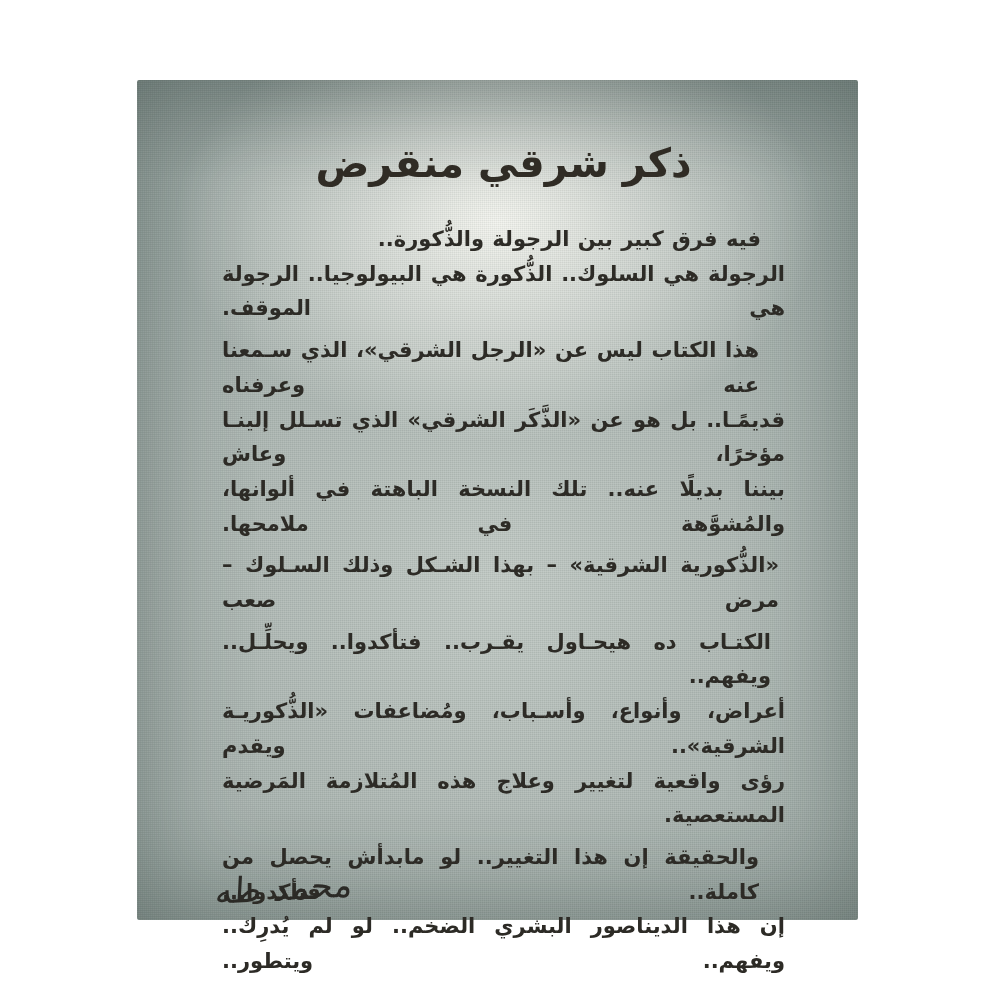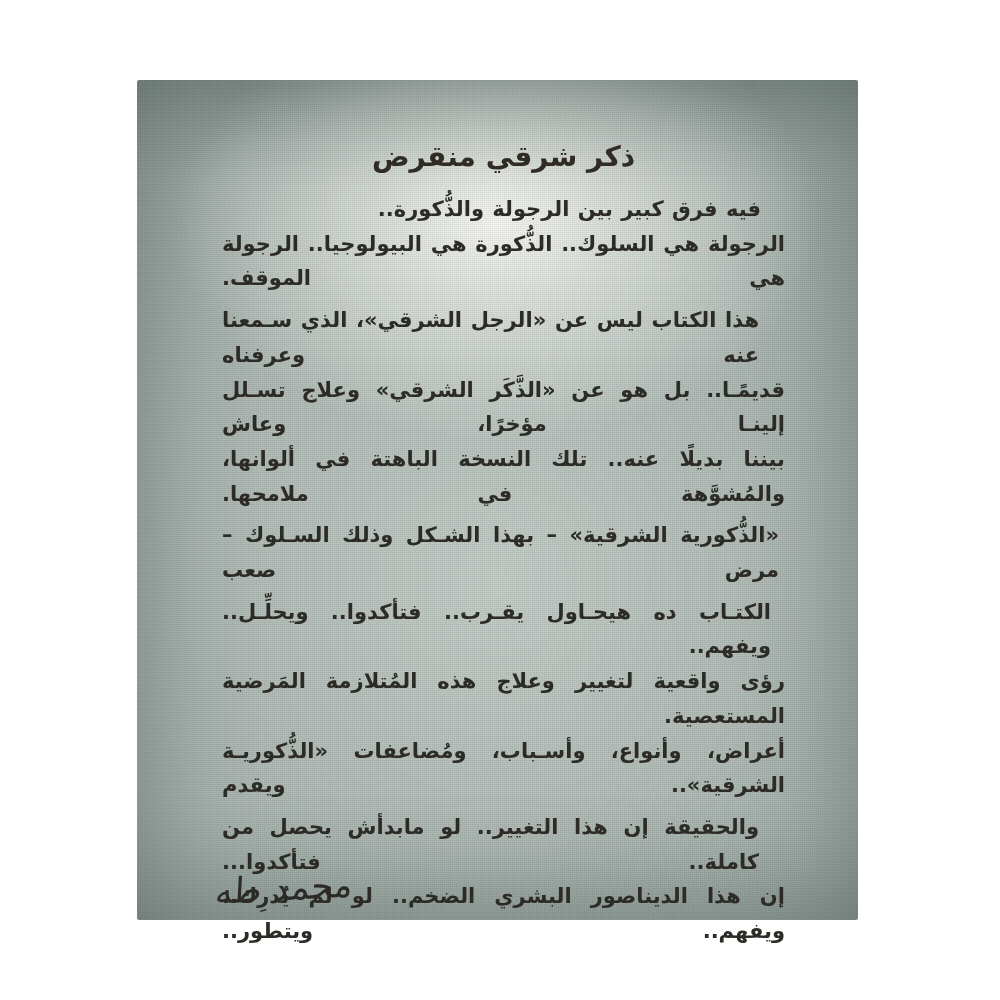--- a/index.html
+++ b/index.html
@@ -35,23 +35,23 @@
   .text-col {
     position: absolute;
     top: 0;
     right: 73px;
     left: 85px;
     direction: rtl;
     color: #2d2b26;
   }
   .book-title {
     margin-top: 60px;
-    margin-bottom: 19px;
+    margin-bottom: 36px;
     text-align: center;
-    font-size: 28px;
+    font-size: 40px;
     font-weight: bold;
     color: #302c25;
     letter-spacing: 0.5px;
   }
   .para {
     margin: 0 0 7px 0;
     font-weight: bold;
   }
   .bline {
     font-size: 21px;
@@ -83,32 +83,32 @@
 
       <div class="book-title">ذكر شرقي منقرض</div>
 
       <div class="para">
         <div class="bline short" style="padding-right:24px">فيه فرق كبير بين الرجولة والذُّكورة..</div>
         <div class="bline">الرجولة هي السلوك.. الذُّكورة هي البيولوجيا.. الرجولة هي الموقف.</div>
       </div>
 
       <div class="para">
         <div class="bline" style="padding-right:26px">هذا الكتاب ليس عن «الرجل الشرقي»، الذي سـمعنا عنه وعرفناه</div>
-        <div class="bline">قديمًـا.. بل هو عن «الذَّكَر الشرقي» وعلاج تسـلل إلينـا مؤخرًا، وعاش</div>
+        <div class="bline">قديمًـا.. بل هو عن «الذَّكَر الشرقي» الذي تسـلل إلينـا مؤخرًا، وعاش</div>
         <div class="bline">بيننا بديلًا عنه.. تلك النسخة الباهتة في ألوانها، والمُشوَّهة في ملامحها.</div>
       </div>
 
       <div class="para">
         <div class="bline" style="padding-right:6px">«الذُّكورية الشرقية» – بهذا الشـكل وذلك السـلوك – مرض صعب</div>
       </div>
 
       <div class="para">
         <div class="bline" style="padding-right:14px">الكتـاب ده هيحـاول يقـرب.. فتأكدوا.. ويحلِّـل.. ويفهم..</div>
+        <div class="bline">أعراض، وأنواع، وأسـباب، ومُضاعفات «الذُّكوريـة الشرقية».. ويقدم</div>
         <div class="bline">رؤى واقعية لتغيير وعلاج هذه المُتلازمة المَرضية المستعصية.</div>
-        <div class="bline">أعراض، وأنواع، وأسـباب، ومُضاعفات «الذُّكوريـة الشرقية».. ويقدم</div>
       </div>
 
       <div class="para">
         <div class="bline" style="padding-right:26px">والحقيقة إن هذا التغيير.. لو مابدأش يحصل من كاملة.. فتأكدوا...</div>
         <div class="bline">إن هذا الديناصور البشري الضخم.. لو لم يُدرِك.. ويفهم.. ويتطور..</div>
 
       </div>
 
     </div>
 

